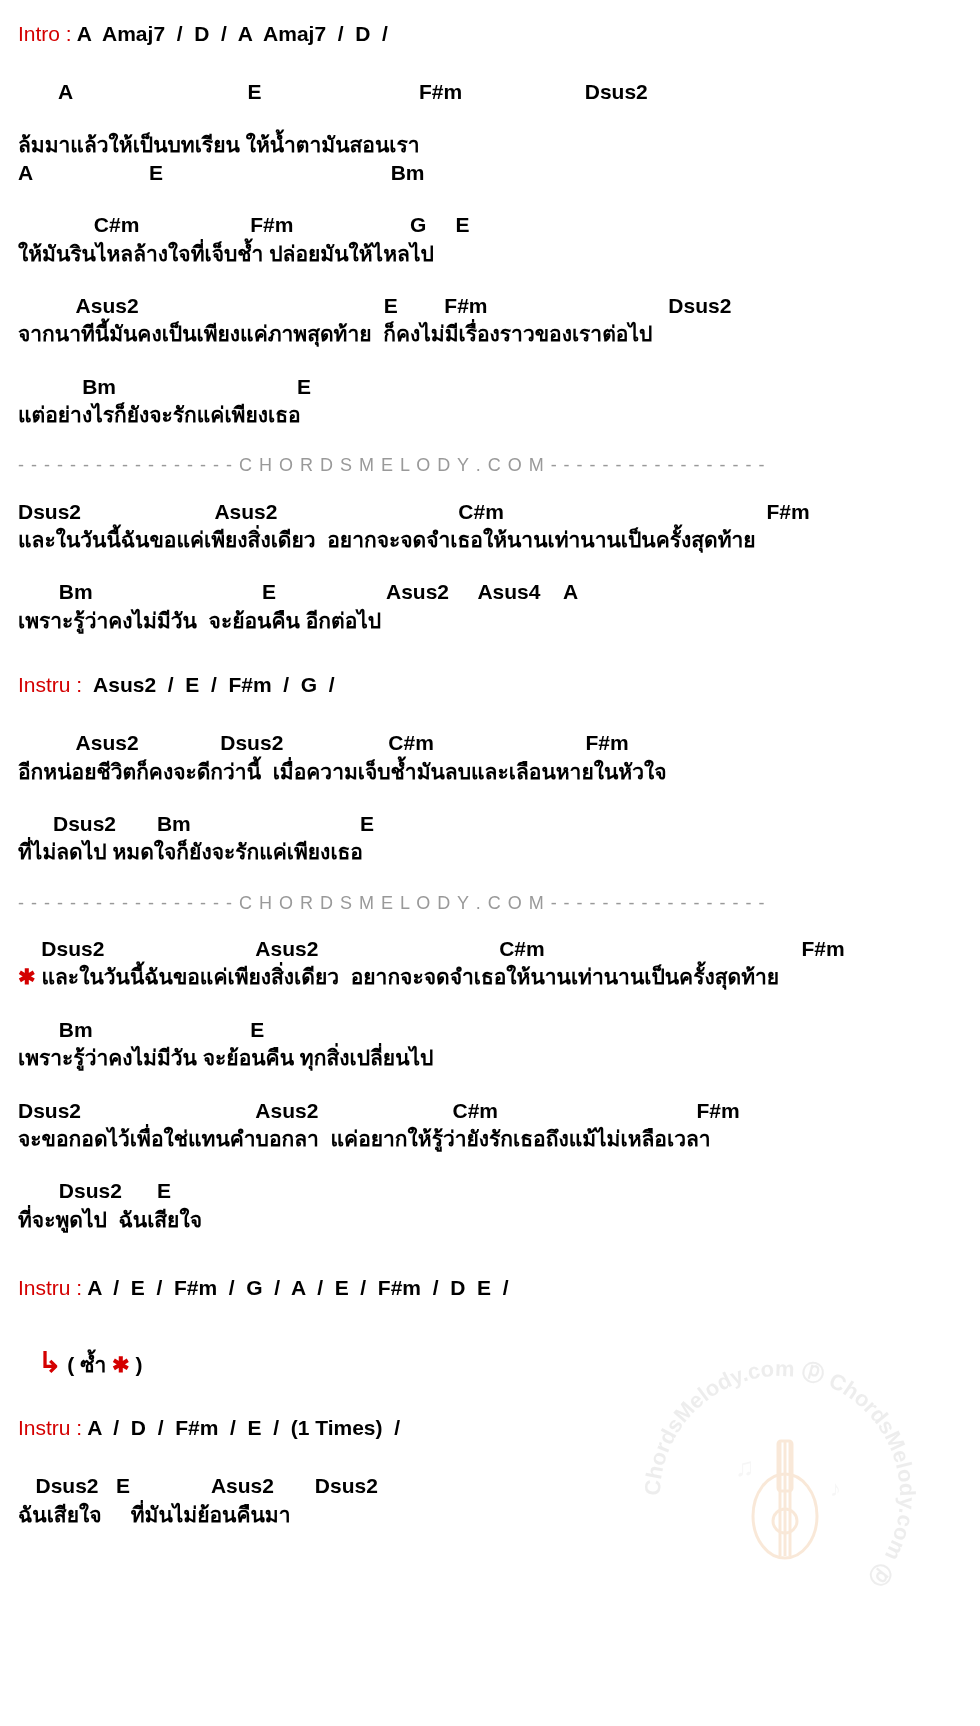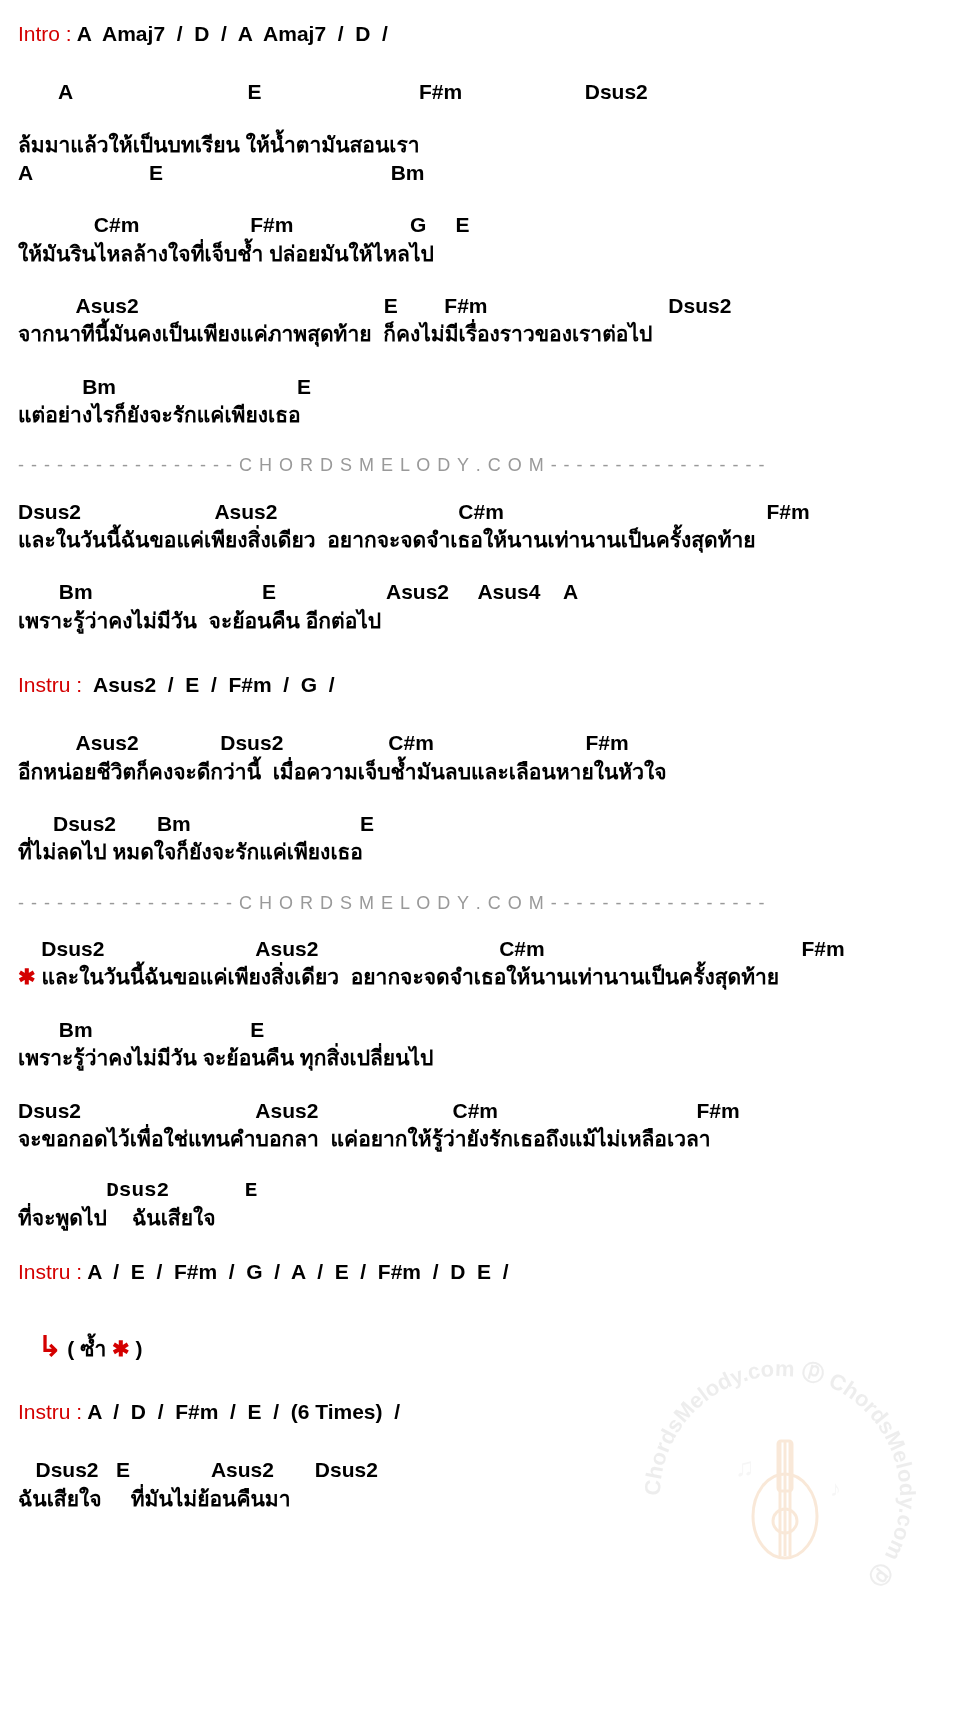--- a/index.html
+++ b/index.html
@@ -97,30 +97,30 @@
 <div class="line lyric-line"><span class="asterisk">✱</span><span> และในวันนี้ฉันขอแค่เพียงสิ่งเดียว  อยากจะจดจำเธอให้นานเท่านานเป็นครั้งสุดท้าย</span></div>
 </div>
 <div class="lyric-block">
 <div class="line chord-line">       Bm                           E</div>
 <div class="line lyric-line">เพราะรู้ว่าคงไม่มีวัน จะย้อนคืน ทุกสิ่งเปลี่ยนไป</div>
 </div>
 <div class="lyric-block">
 <div class="line chord-line">Dsus2                              Asus2                       C#m                                  F#m</div>
 <div class="line lyric-line">จะขอกอดไว้เพื่อใช่แทนคำบอกลา  แค่อยากให้รู้ว่ายังรักเธอถึงแม้ไม่เหลือเวลา</div>
 </div>
-<div class="lyric-block" style="margin-bottom:24px;font-family:Liberation Mono, monospace;">
+<div class="lyric-block" style="margin-bottom:40px;">
 <div class="line chord-line">       Dsus2      E</div>
 <div class="line lyric-line">ที่จะพูดไป  ฉันเสียใจ</div>
 </div>
 
 <div class="line" style="margin-bottom:42px;"><span class="section-label">Instru :</span><span class="chord-text"> A  /  E  /  F#m  /  G  /  A  /  E  /  F#m  /  D  E  /</span></div>
 
 <div class="line" style="margin-bottom:32px; padding-left:20px;"><span class="repeat-arrow">↳</span><span> ( ซ้ำ </span><span class="asterisk">✱</span><span> )</span></div>
 
-<div class="line intro-line"><span class="section-label">Instru :</span><span class="chord-text"> A  /  D  /  F#m  /  E  /  (6 Times)  /</span></div>
+<div class="line intro-line"><span class="section-label">Instru :</span><span class="chord-text"> A  /  D  /  F#m  /  E  /  (1 Times)  /</span></div>
 
 <div class="lyric-block">
 <div class="line chord-line">   Dsus2   E              Asus2       Dsus2</div>
 <div class="line lyric-line">ฉันเสียใจ     ที่มันไม่ย้อนคืนมา</div>
 </div>
 
 <div class="watermark">
 <svg viewBox="0 0 300 300">
   <defs>
     <path id="circ" d="M 150,150 m -120,0 a 120,120 0 1,1 240,0 a 120,120 0 1,1 -240,0" fill="none"></path>

